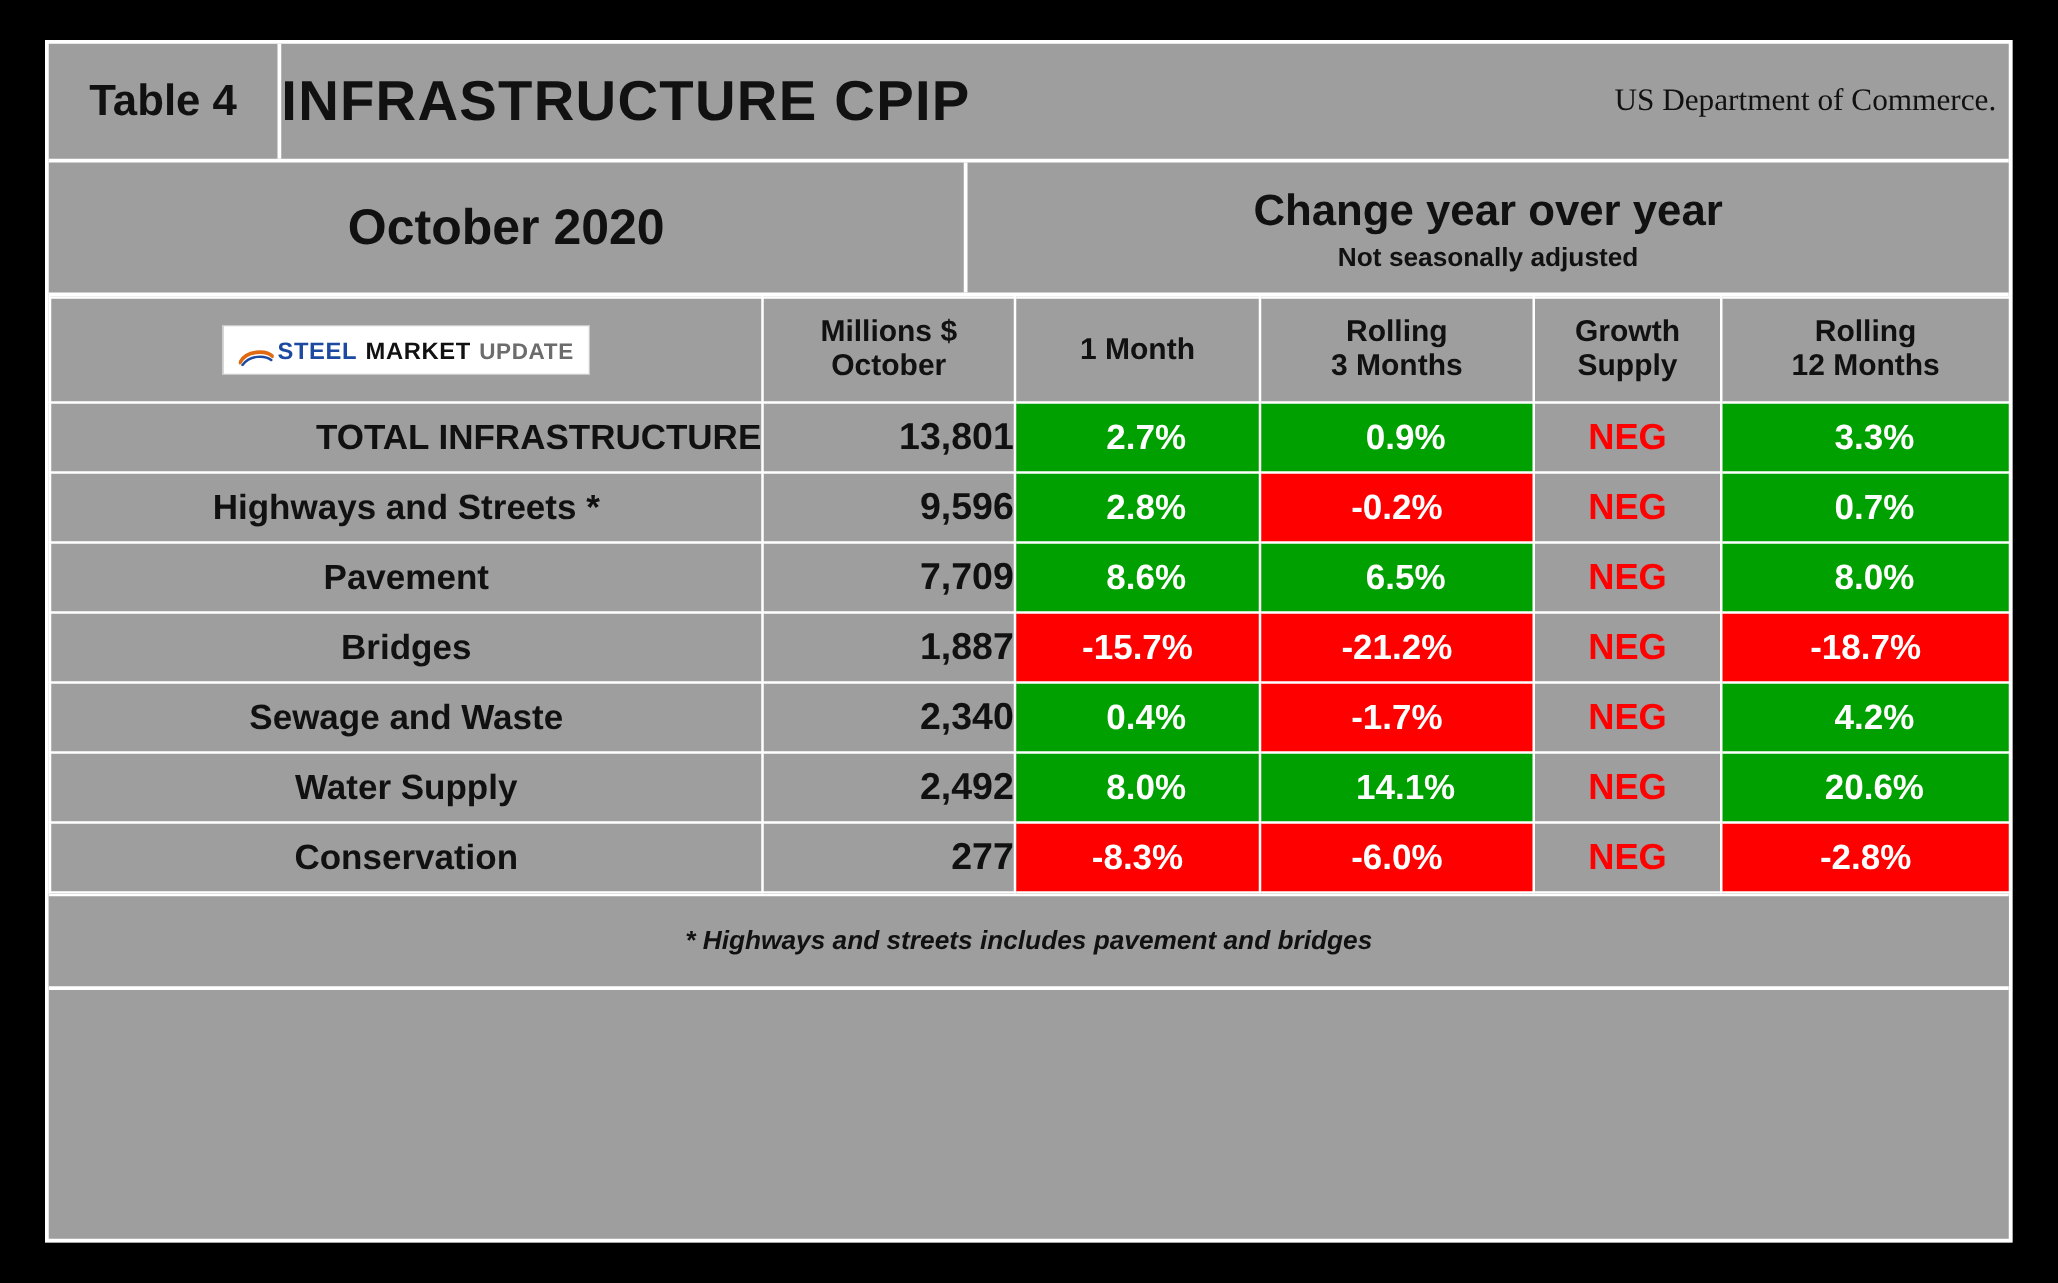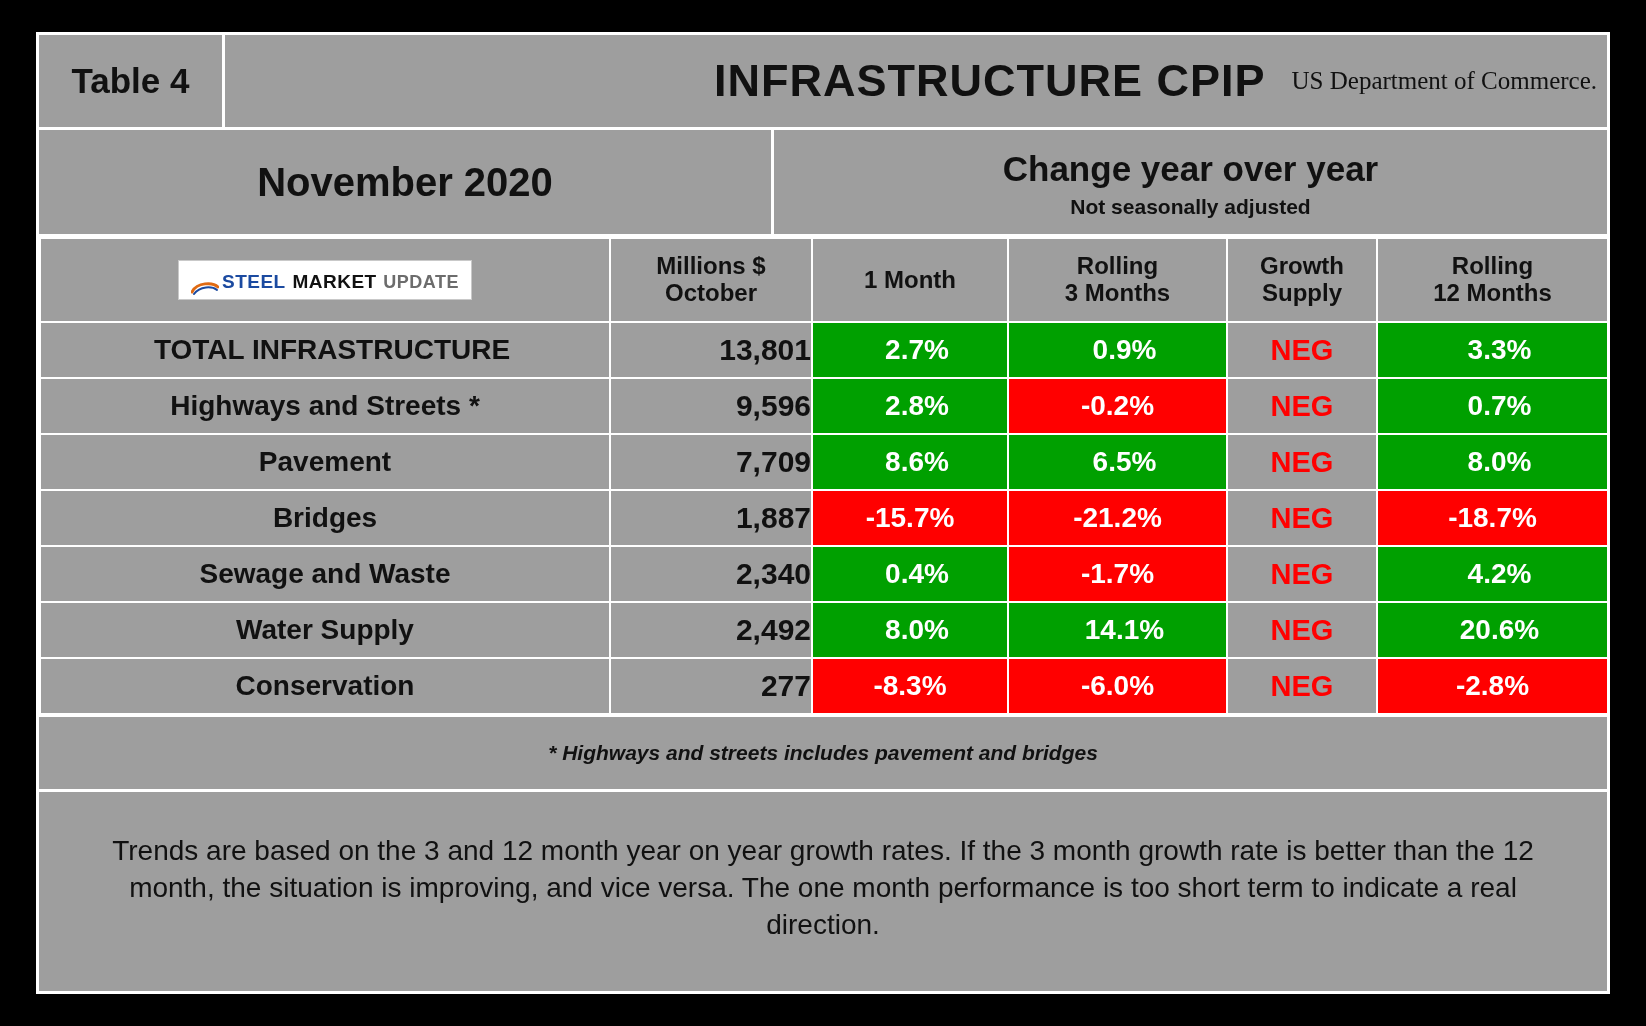--- a/index.html
+++ b/index.html
@@ -51,21 +51,21 @@
   }
   .title-badge span {
     font-size: 35px;
     font-weight: bold;
     color: #111111;
   }
   .title-main {
     flex: 1;
     display: flex;
     align-items: center;
-    justify-content: flex-end;
+    justify-content: space-between;
     gap: 26px;
     padding-right: 10px;
     box-sizing: border-box;
   }
   .title-main .big {
     font-size: 45px;
     font-weight: bold;
     color: #111111;
     letter-spacing: 1px;
   }
@@ -173,21 +173,21 @@
   tbody tr { height: 56px; }
   td.rowlabel {
     background: #9e9e9e;
     color: #111111;
     font-size: 28px;
     font-weight: bold;
     text-align: center;
     vertical-align: middle;
   }
   td.rowlabel.lead {
-    text-align: center;
+    text-align: right;
     padding-left: 14px;
     font-size: 28px;
   }
   td.value {
     background: #9e9e9e;
     color: #111111;
     font-size: 30px;
     font-weight: bold;
     text-align: right;
     padding-right: 18px;
@@ -258,21 +258,21 @@
         <span>Table 4</span>
       </div>
       <div class="title-main">
         <span class="big">INFRASTRUCTURE  CPIP</span>
         <span class="src">US Department of Commerce.</span>
       </div>
     </div>
 
     <div class="sub-row">
       <div class="sub-left">
-        <span>November 2020</span>
+        <span>October 2020</span>
       </div>
       <div class="sub-right">
         <span class="l1">Change year over year</span>
         <span class="l2">Not seasonally adjusted</span>
       </div>
     </div>
 
     <table class="data">
       <colgroup>
         <col class="col-label">
@@ -372,18 +372,15 @@
             <td class="trend">NEG</td>
             <td class="pct neg">-2.8%</td>
           </tr>
         </tbody>
     </table>
 
     <div class="footnote">
       <span>* Highways and streets includes pavement and bridges</span>
     </div>
 
-    <div class="note">
-      <p>Trends are based on the 3 and 12 month year on year growth rates. If the 3 month growth rate is better than the 12 month, the situation is improving, and vice versa. The one month performance is too short term to indicate a real direction.</p>
-    </div>
 
   </div>
 </div>
 
 </body></html>

